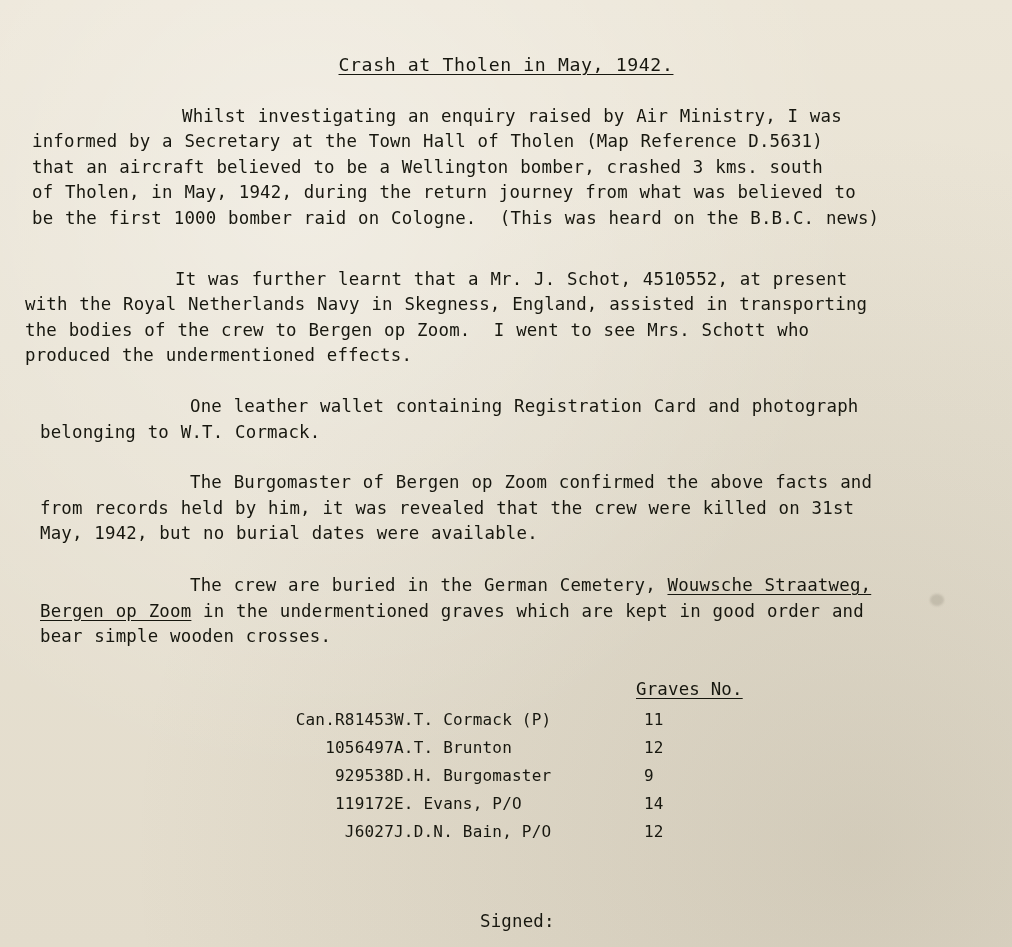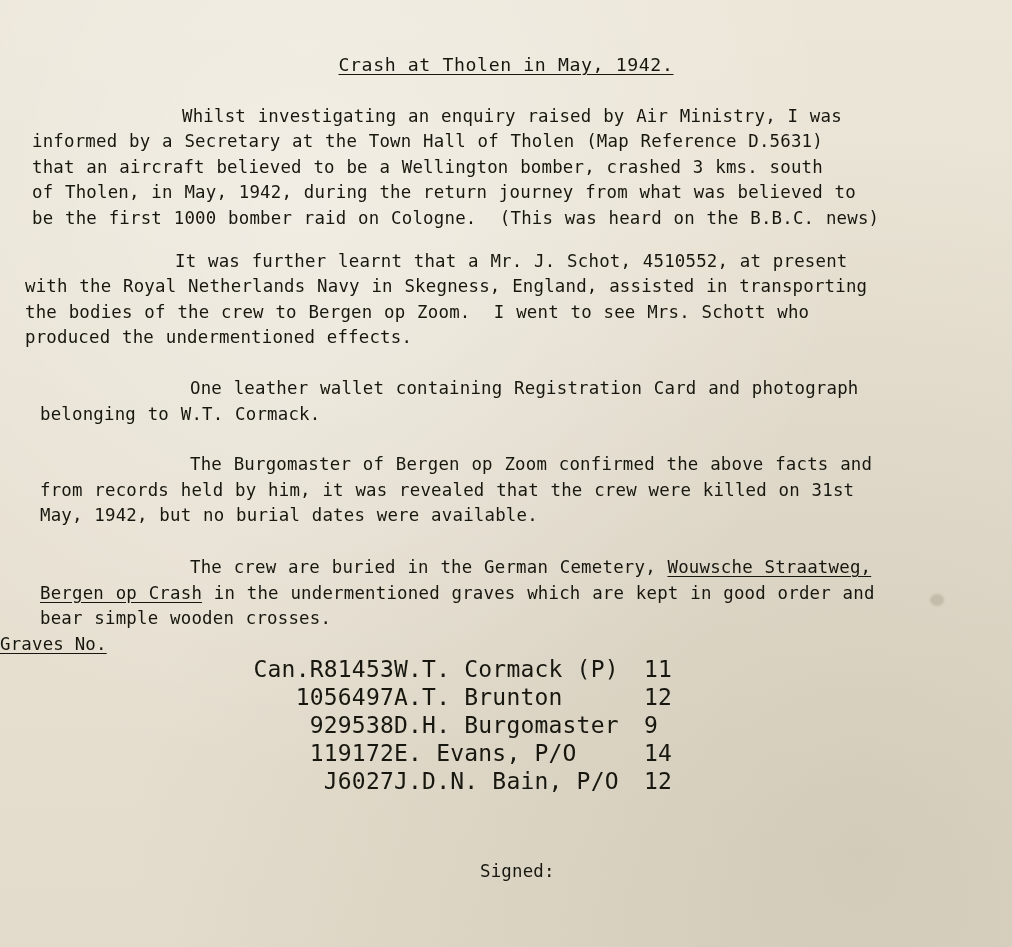--- a/index.html
+++ b/index.html
@@ -46,37 +46,40 @@
     padding-top: 52px;
   }
   .para {
     margin: 0;
     padding: 0 44px 0 40px;
     text-indent: 150px;
     white-space: pre-wrap;
     word-spacing: 1px;
   }
   .p1 { margin-top: 26px; padding-left: 32px; }
-  .p2 { margin-top: 17px; padding-left: 25px; }
+  .p2 { margin-top: 35px; padding-left: 25px; }
   .p3 { margin-top: 25px; }
   .p4 { margin-top: 25px; }
   .p5 { margin-top: 26px; }
   .u { text-decoration: underline; text-underline-offset: 3px; }
 
   .graves-header {
+    margin-top: 27px;
+    padding-left: 636px;
     font-size: 17.4px;
   }
   .graves-header span {
     text-decoration: underline;
     text-underline-offset: 3px;
   }
   table.crew {
+    margin-top: 5px;
     margin-left: 244px;
     border-collapse: collapse;
-    font-size: 23px;
+    font-size: 16px;
   }
   table.crew td {
     padding: 0 0 2.5px 0;
     line-height: 25.4px;
     white-space: pre;
     vertical-align: top;
   }
   td.serial {
     text-align: right;
     width: 150px;
@@ -128,21 +131,21 @@
 with the Royal Netherlands Navy in Skegness, England, assisted in transporting
 the bodies of the crew to Bergen op Zoom.  I went to see Mrs. Schott who
 produced the undermentioned effects.</div>
     <div class="para p3">One leather wallet containing Registration Card and photograph
 belonging to W.T. Cormack.</div>
     <div class="para p4">The Burgomaster of Bergen op Zoom confirmed the above facts and
 from records held by him, it was revealed that the crew were killed on 31st
 May, 1942, but no burial dates were available.</div>
 
     <div class="para p5"><span>The crew are buried in the German Cemetery, </span><span class="u">Wouwsche Straatweg,</span>
-<span class="u">Bergen op Crash</span><span> in the undermentioned graves which are kept in good order and
+<span class="u">Bergen op Zoom</span><span> in the undermentioned graves which are kept in good order and
 bear simple wooden crosses.</span></div>
 
     <div class="graves-header"><span>Graves No.</span></div>
 
     <table class="crew">
       <tbody>
         <tr>
           <td class="serial">Can.R81453</td>
           <td class="nm">W.T. Cormack (P)</td>
           <td class="gno">11</td>

